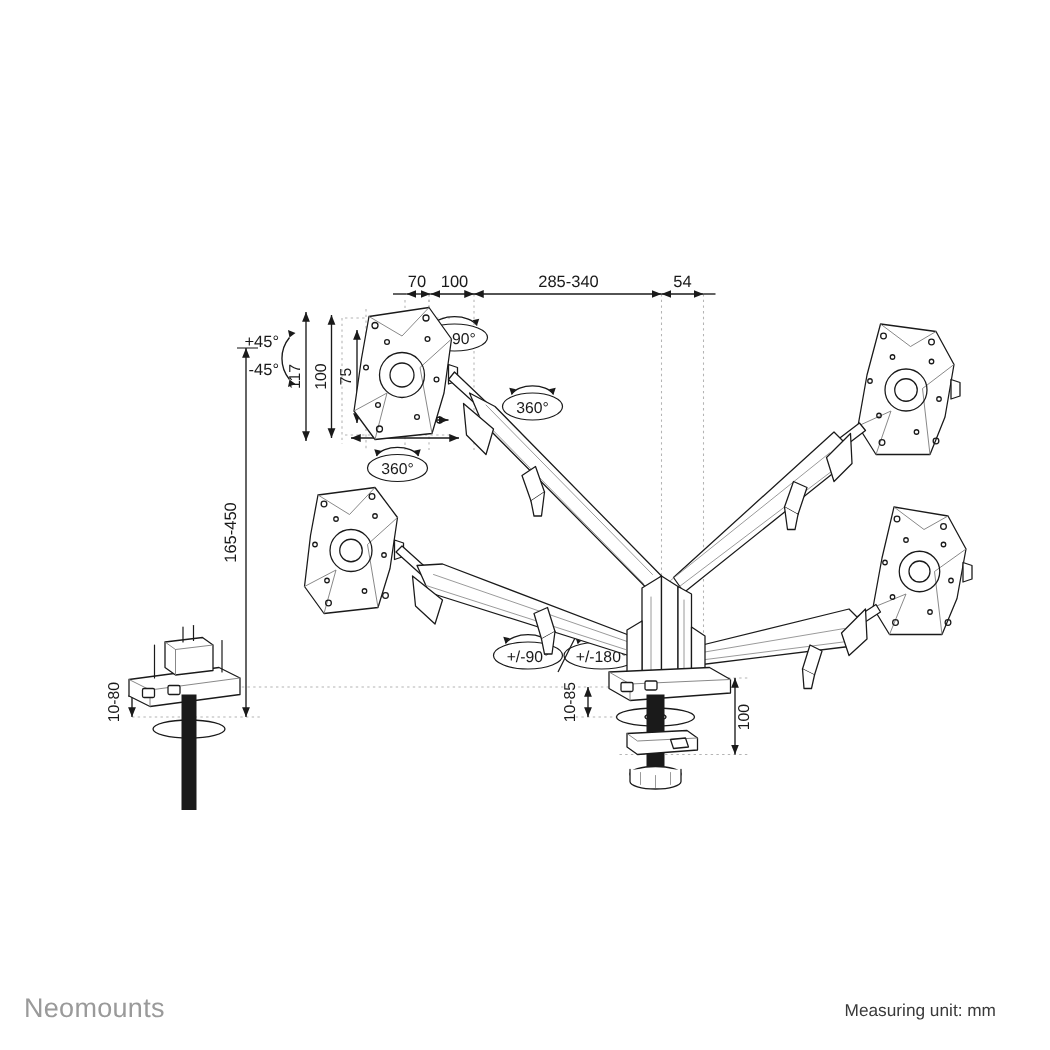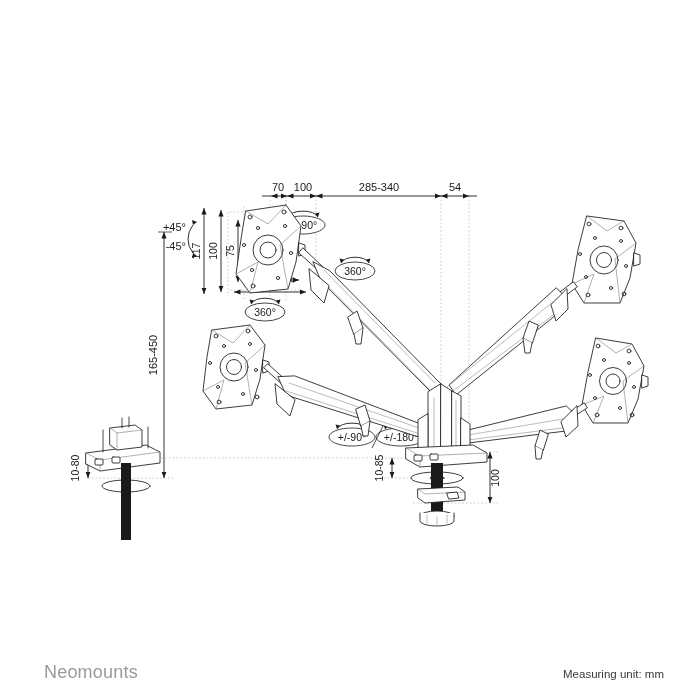--- a/index.html
+++ b/index.html
@@ -30,21 +30,21 @@
     font-size: 11px;
     fill: #1a1a1a;
   }
   .dim-text-sm {
     font-family: "Liberation Sans", sans-serif;
     font-size: 10.5px;
     fill: #1a1a1a;
   }
   .footer-brand {
     position: absolute;
-    left: 44px;
+    left: 16px;
     top: 662px;
     font-family: "Liberation Sans", sans-serif;
     font-size: 18px;
     color: #9a9a9a;
     letter-spacing: 0.2px;
   }
   .footer-unit {
     position: absolute;
     right: 36px;
     top: 668px;

